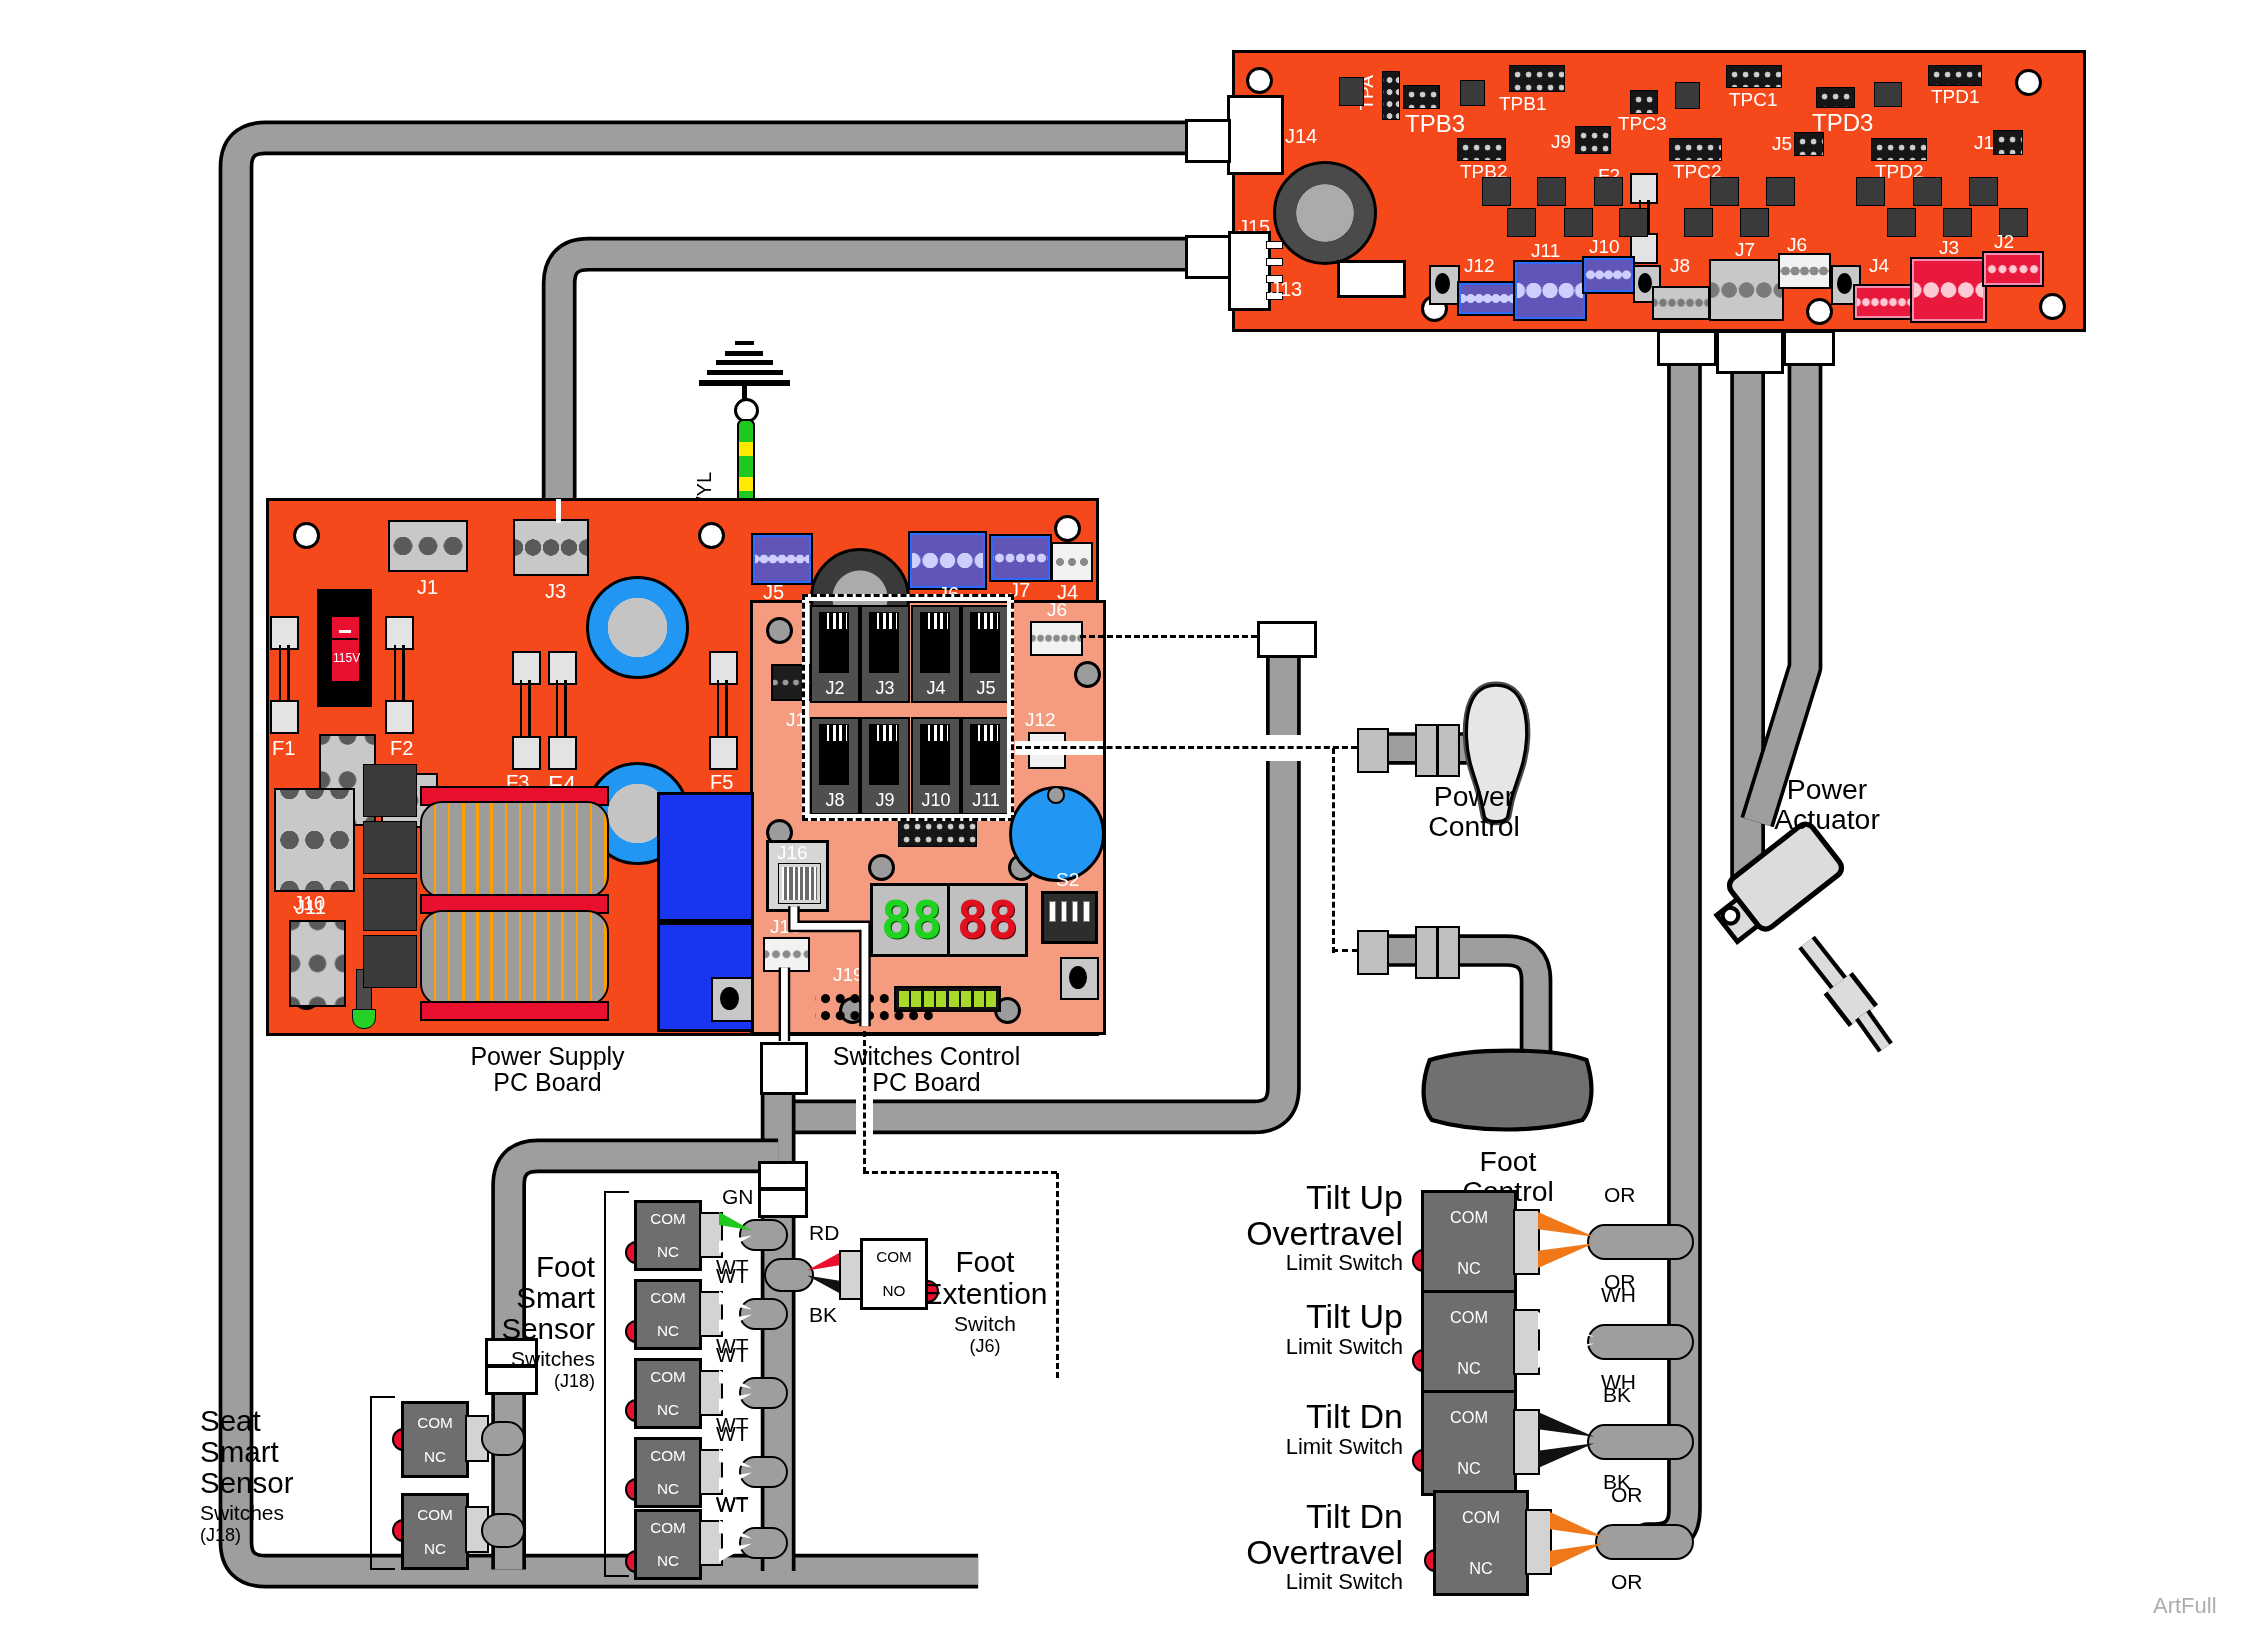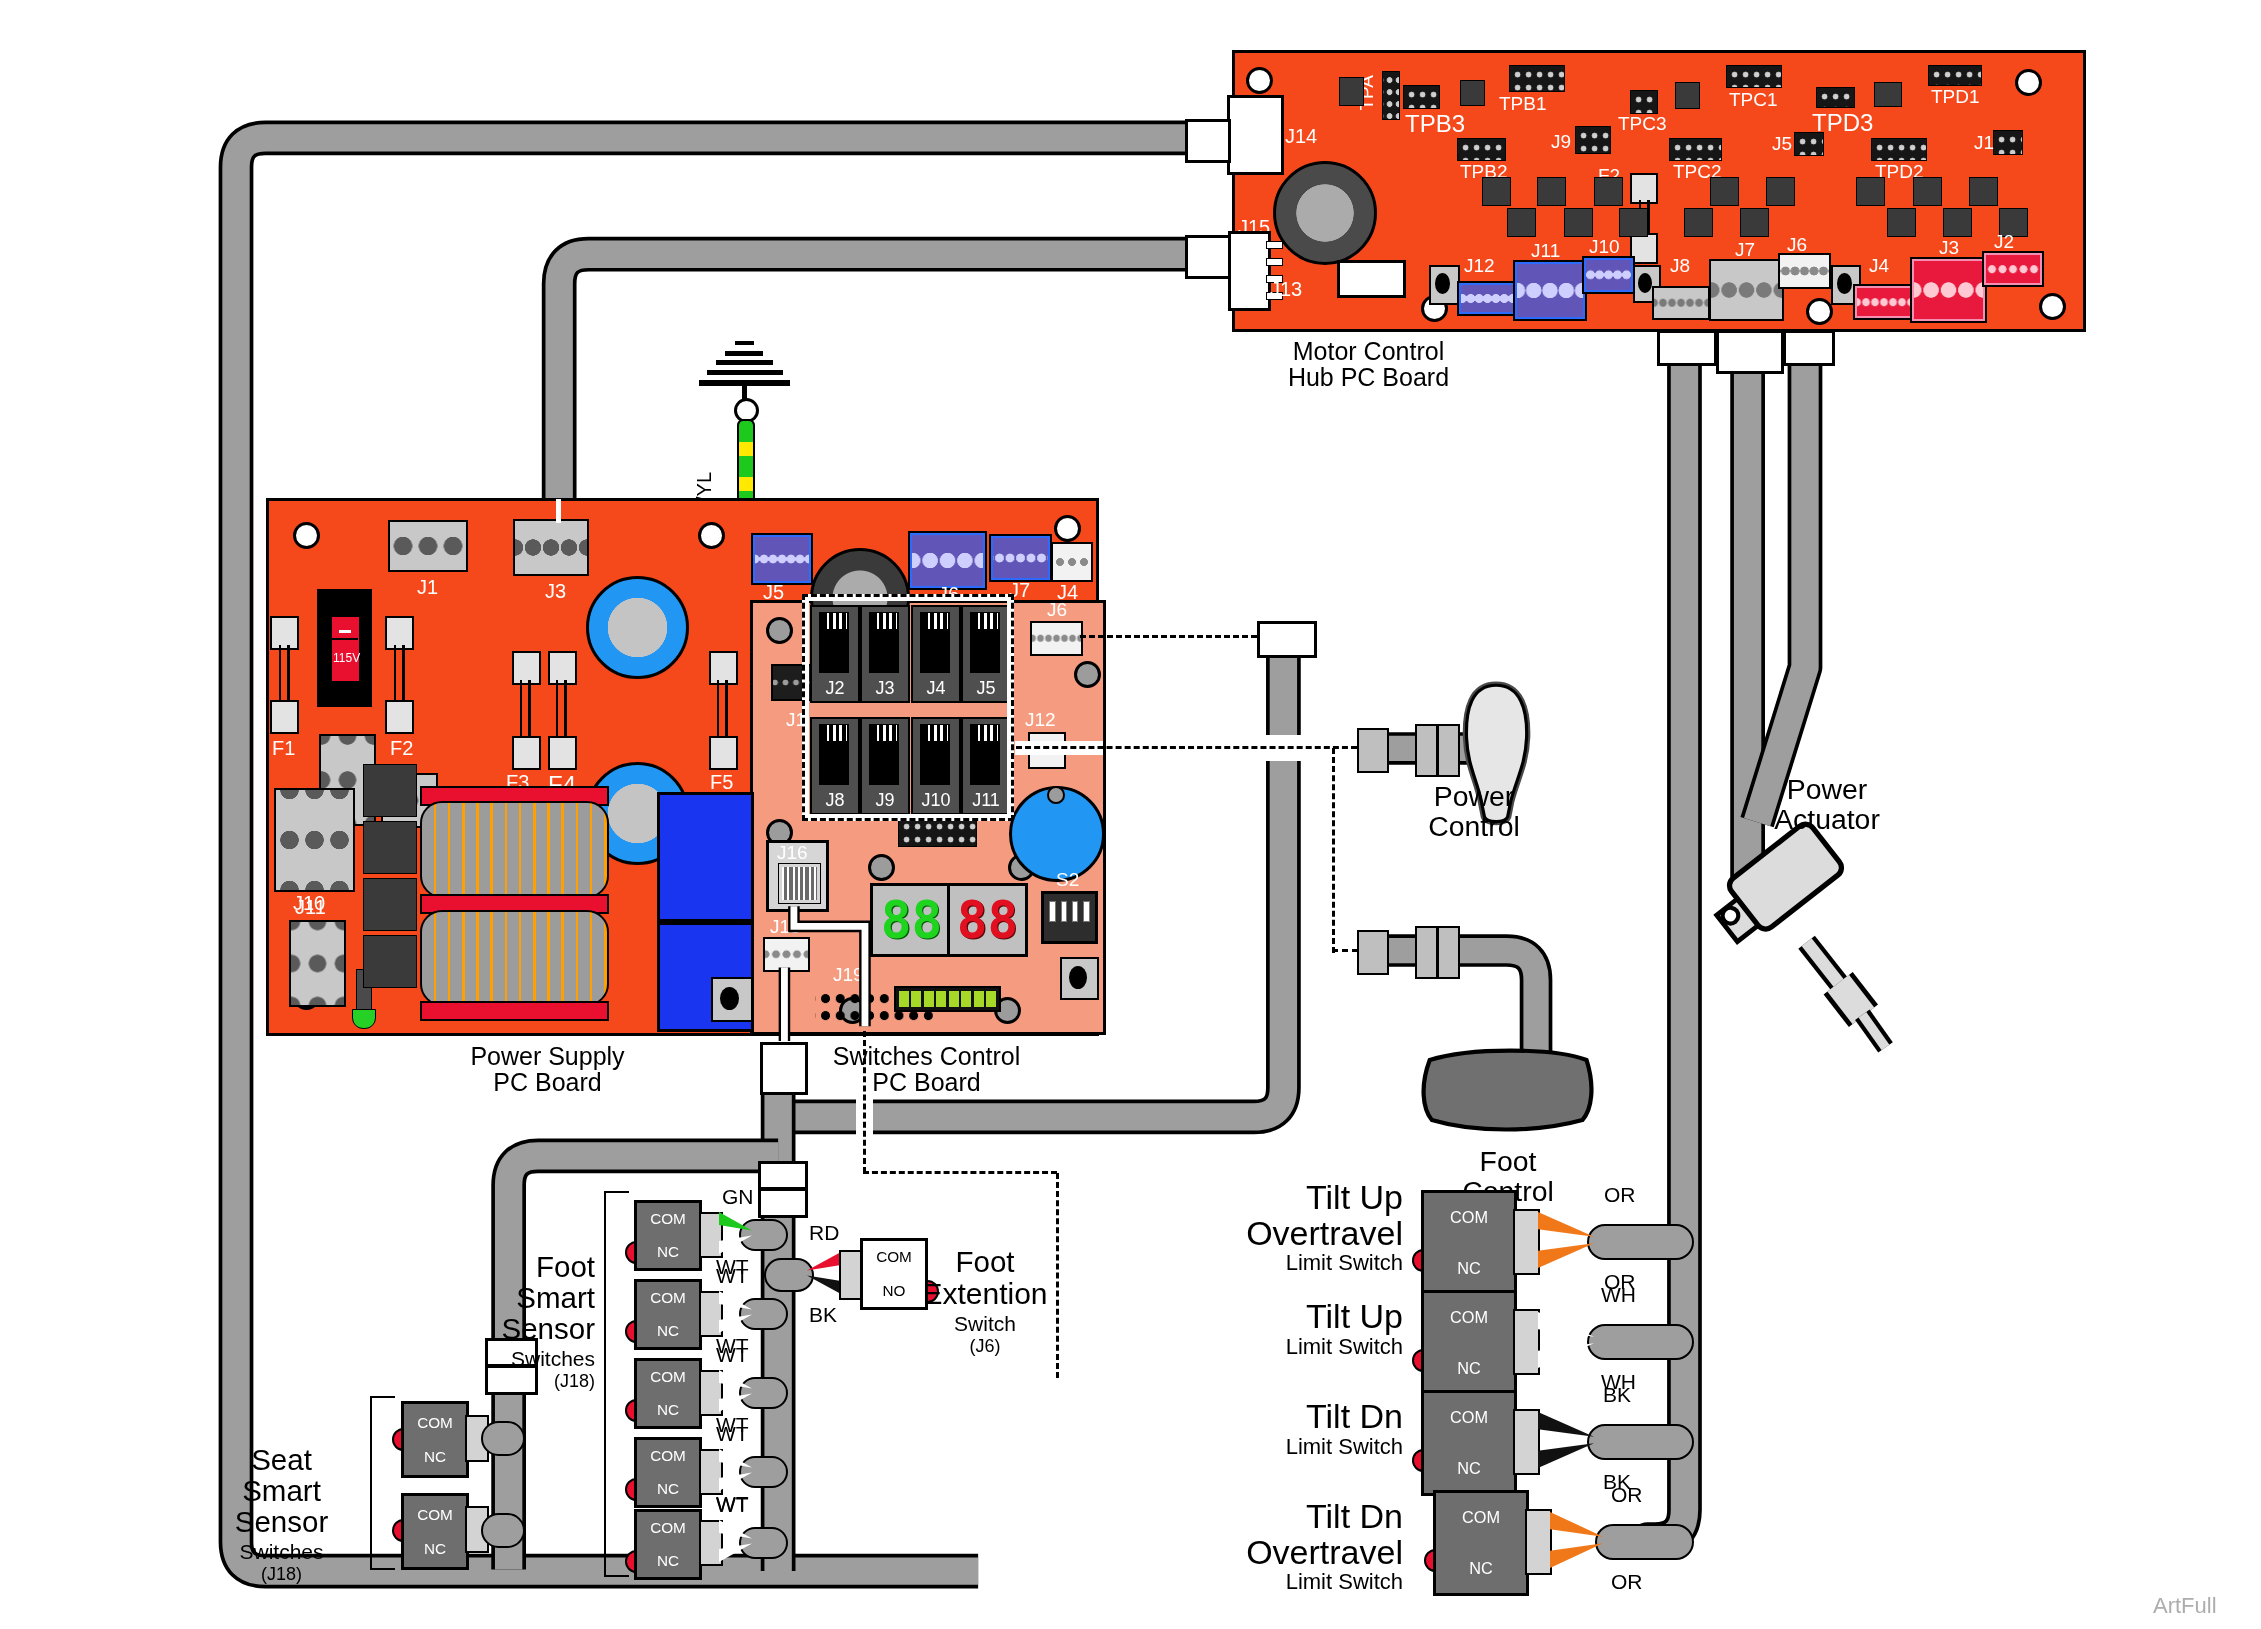--- a/index.html
+++ b/index.html
@@ -529,21 +529,21 @@
 <div class="stub" style="left:465px;top:1415px;width:20px;height:43px"></div>
 <div class="blob" style="left:481px;top:1421px;width:40px;height:30.5px"></div>
 <div class="led" style="left:392px;top:1519px"></div>
 <div class="swb" style="left:401px;top:1493px;width:62px;height:71px">
   <span style="top:9.5px;font-size:15.3px">COM</span>
       <span style="bottom:9.5px;font-size:15.3px">NC</span>
 </div>
 <div class="stub" style="left:465px;top:1506px;width:20px;height:43px"></div>
 <div class="blob" style="left:481px;top:1513px;width:40px;height:30.5px"></div>
 <div class="ab" style="left:370px;top:1396px;width:23px;height:170px;border-left:2.6px solid #000;border-top:2.6px solid #000;border-bottom:2.6px solid #000"></div>
-<div class="L" style="left:200px;top:1445px;width:163px;text-align:center">
+<div class="L" style="left:200px;top:1406px;width:163px;text-align:left">
   <div style="font-size:29.5px">Seat</div>
   <div style="font-size:29.5px">Smart</div>
   <div style="font-size:29.5px">Sensor</div>
   <div style="font-size:21px;margin-top:3.2px">Switches</div>
   <div style="font-size:18px;margin-top:2.1px">(J18)</div>
 </div>
 
 <div class="led" style="left:625px;top:1241px"></div>
 <div class="swb" style="left:634px;top:1200px;width:62px;height:65px">
   <span style="top:7.4px;font-size:15.3px">COM</span>
@@ -642,21 +642,17 @@
 </div>
 
 <div class="L ctr" style="left:395px;top:1043px;width:305px;font-size:25px">
   <div>Power Supply</div>
       <div>PC Board</div>
 </div>
 <div class="L ctr" style="left:774px;top:1043px;width:305px;font-size:25px">
   <div>Switches Control</div>
       <div>PC Board</div>
 </div>
-<div class="L ctr" style="left:1221px;top:338px;width:295px;font-size:25px">
-  <div>Motor Control</div>
-      <div>Hub PC Board</div>
-</div>
 
 <span class="L" style="left:2153px;top:1594px;font-size:22px;color:#ADADAD">ArtFull</span>
 
 </div>
 
 
 </body></html>

